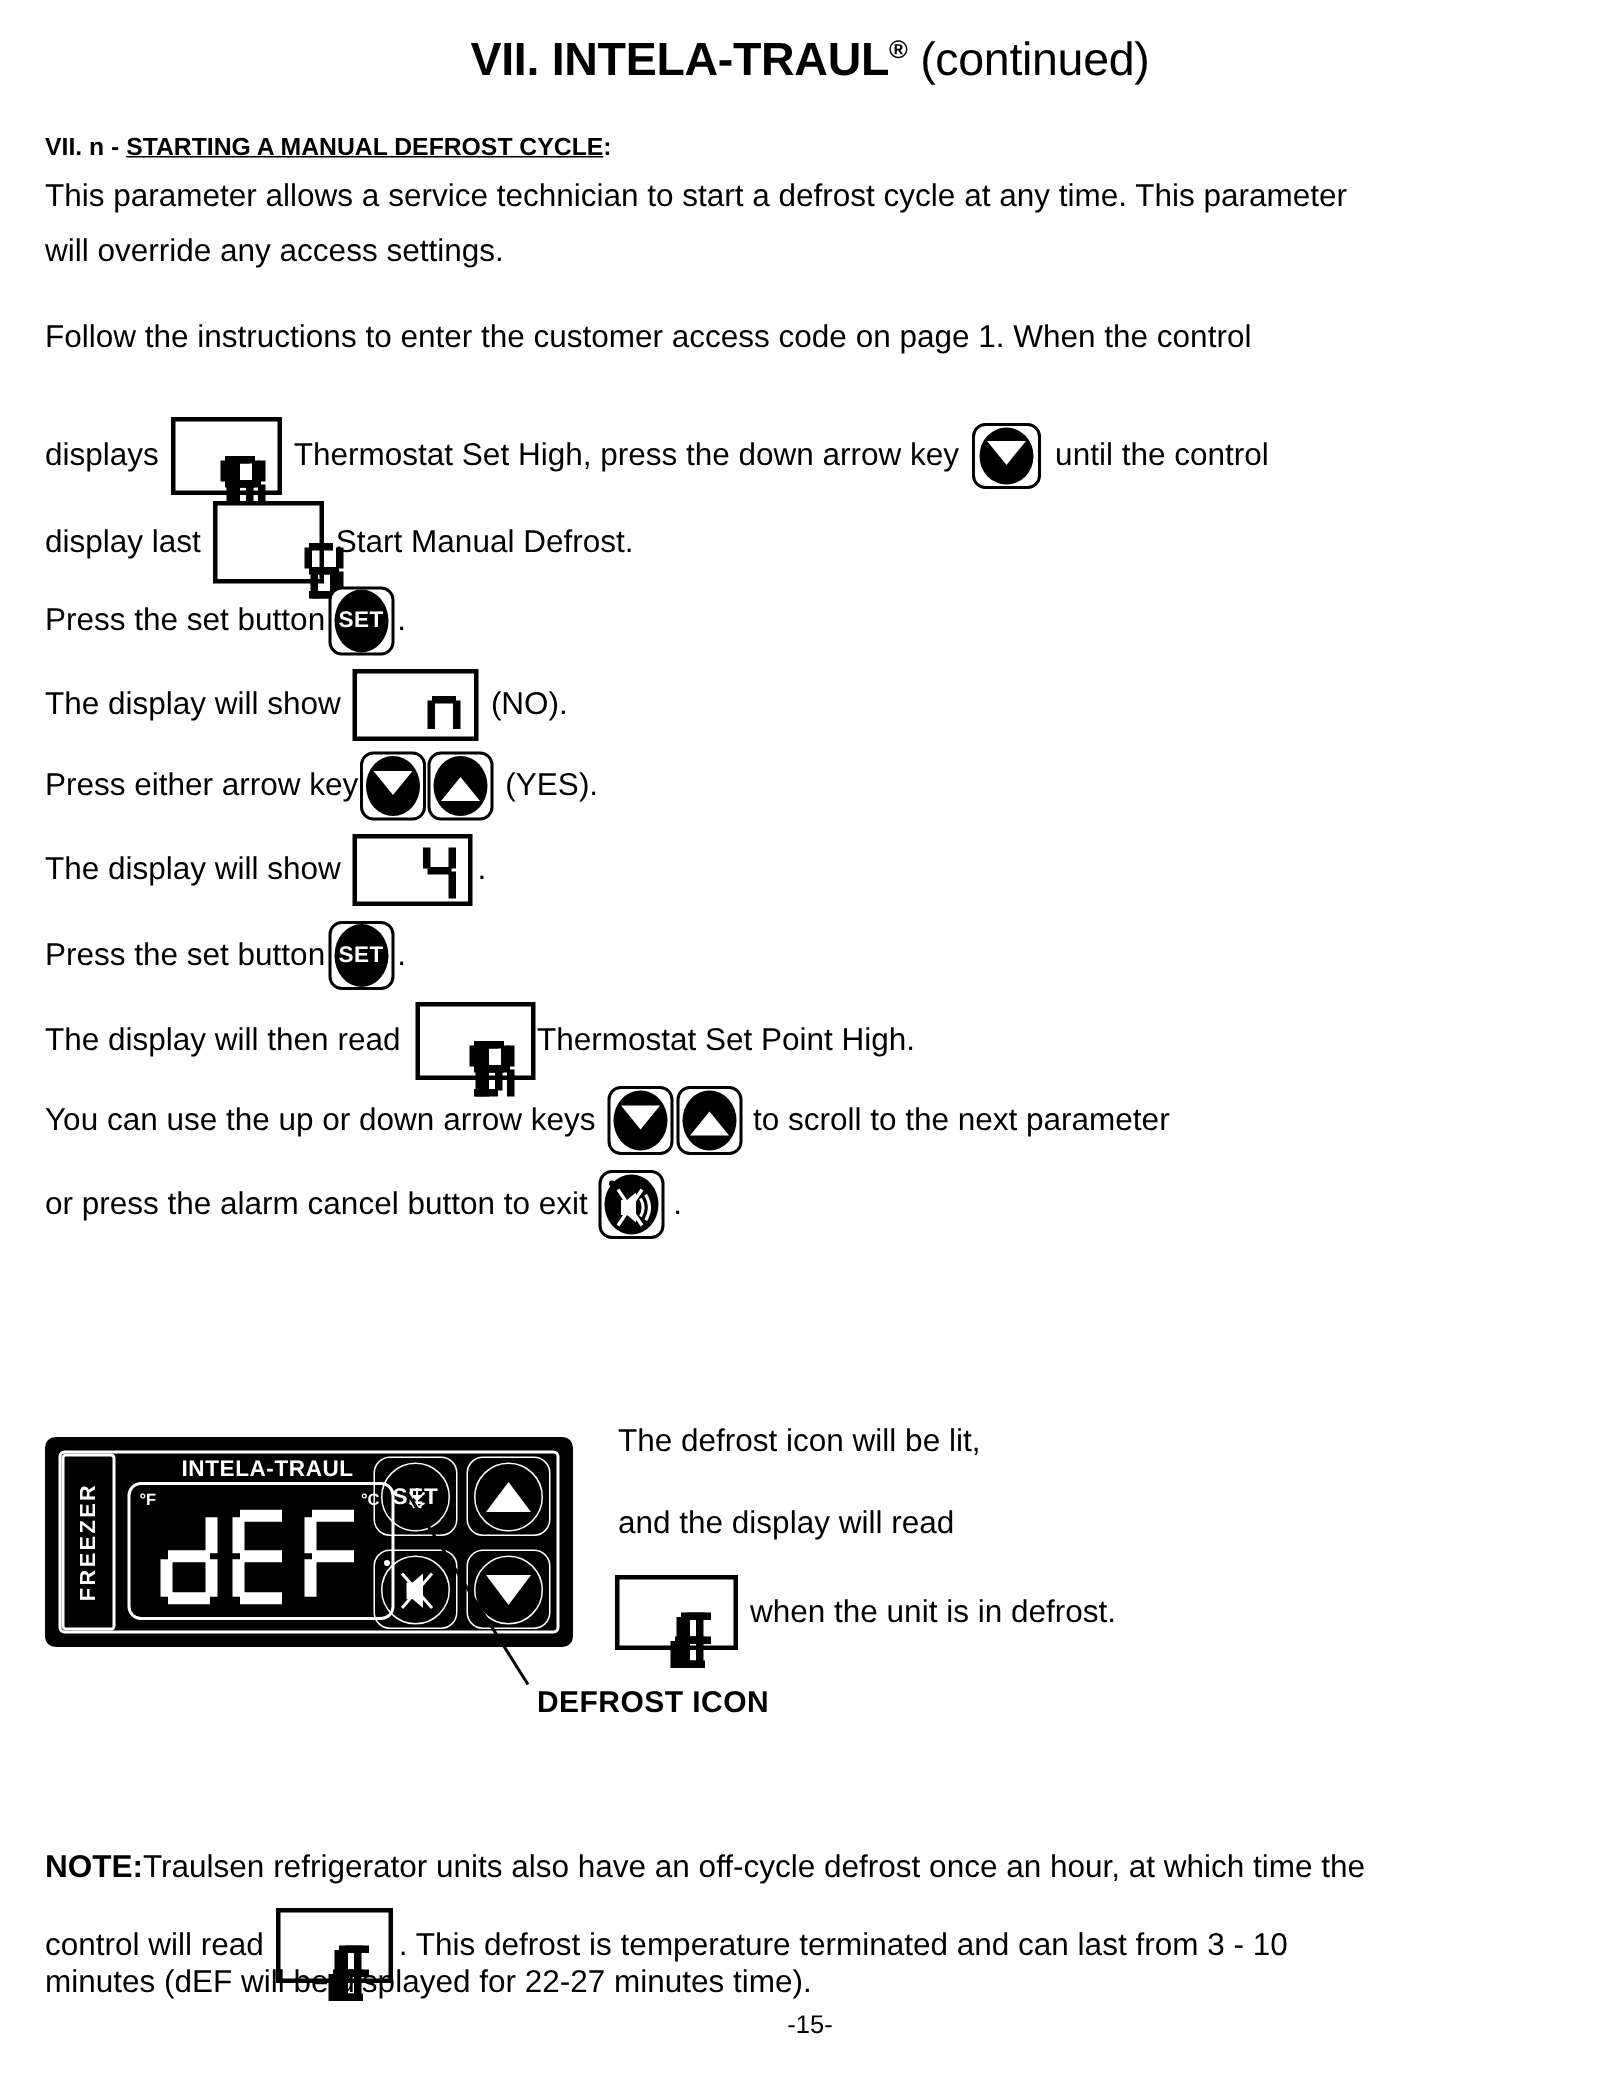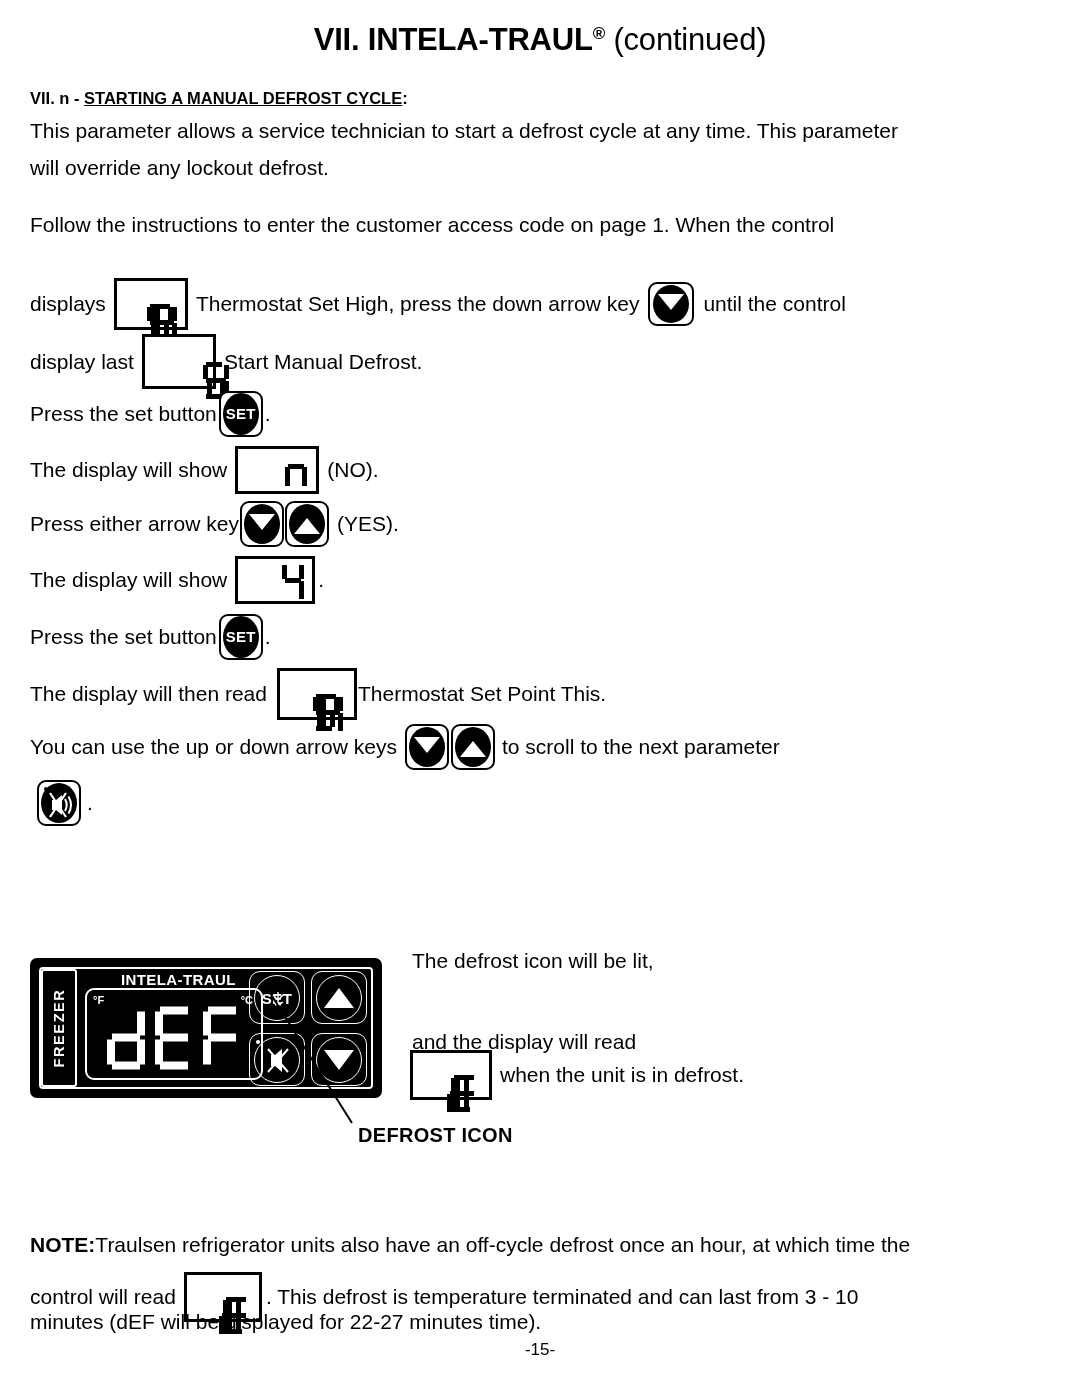--- a/index.html
+++ b/index.html
@@ -339,21 +339,21 @@
 </div>
 
 <div class="section-head">
   <span>VII. n - </span><span class="u">STARTING A MANUAL DEFROST CYCLE</span><span>:</span>
 </div>
 
 <div class="line" style="top:118px;">
   <span class="txt">This parameter allows a service technician to start a defrost cycle at any time. This parameter</span>
 </div>
 <div class="line" style="top:155px;">
-  <span class="txt">will override any lockout defrost.</span>
+  <span class="txt">will override any access settings.</span>
 </div>
 
 <div class="line" style="top:212px;">
   <span class="txt">Follow the instructions to enter the customer access code on page 1. When the control</span>
 </div>
 
 <div class="line" style="top:278px;">
   <span class="txt">displays</span>
   <span class="seg-box" style="width:74px;height:52px;margin:0 8px;">
     <span class="seg-row center">
@@ -491,37 +491,38 @@
       </span>
       <span class="digit" style="margin-left:4px;">
         <i style="left:0px;top:3px;width:5px;height:14px;"></i>
         <i style="left:17px;top:3px;width:5px;height:14px;"></i>
         <i style="left:3px;top:16px;width:16px;height:5px;"></i>
         <i style="left:0px;top:19px;width:5px;height:18px;"></i>
         <i style="left:17px;top:19px;width:5px;height:18px;"></i>
       </span>
     </span>
   </span>
-  <span class="txt">Thermostat Set Point This.</span>
+  <span class="txt">Thermostat Set Point High.</span>
 </div>
 
 <div class="line" style="top:724px;">
   <span class="txt">You can use the up or down arrow keys</span>
   <span class="btn-key" style="width:44px;height:46px;margin-left:8px;">
     <span class="disc" style="width:36px;height:40px;border-radius:50%;"></span>
     <span class="tri down"></span>
   </span>
   <span class="btn-key" style="width:44px;height:46px;margin-left:2px;margin-right:7px;">
     <span class="disc" style="width:36px;height:40px;border-radius:50%;"></span>
     <span class="tri up"></span>
   </span>
   <span class="txt">to scroll to the next parameter</span>
 </div>
 
 <div class="line" style="top:780px;">
+  <span class="txt">or press the alarm cancel button to exit</span>
   <span class="btn-key" style="width:44px;height:46px;margin:0 6px 0 7px;">
     <span class="disc" style="width:36px;height:40px;border-radius:50%;"></span>
     <span class="corner-dot"></span>
     <svg width="44" height="46" viewBox="0 0 44 46" style="position:absolute;left:0;top:0;z-index:4;">
       <path d="M13 18 L13 28 L17 28 L23 33 L23 13 L17 18 Z" fill="#ffffff"></path>
       <path d="M11 11 L27 35" stroke="#ffffff" stroke-width="2.2"></path>
       <path d="M27 11 L11 35" stroke="#ffffff" stroke-width="2.2"></path>
       <path d="M26 17 Q29.5 23 26 29" stroke="#ffffff" stroke-width="2" fill="none"></path>
       <path d="M29.5 14.5 Q34.5 23 29.5 31.5" stroke="#ffffff" stroke-width="2" fill="none"></path>
     </svg>
@@ -603,21 +604,21 @@
 
 <svg class="pointer-line">
   <path d="M272 996 L352 1123" stroke="#000000" stroke-width="2" fill="none"></path>
 </svg>
 
 <div class="defrost-caption">DEFROST ICON</div>
 
 <div class="line" style="top:948px;left:412px;">
   <span class="txt">The defrost icon will be lit,</span>
 </div>
-<div class="line" style="top:1029px;left:412px;">
+<div class="line" style="top:1003px;left:412px;">
   <span class="txt">and the display will read</span>
 </div>
 <div class="line" style="top:1050px;left:410px;">
   <span class="seg-box" style="width:82px;height:50px;margin-right:8px;">
     <span class="seg-row center">
       <span class="digit">
         <i style="left:17px;top:3px;width:5px;height:14px;"></i>
         <i style="left:3px;top:16px;width:16px;height:5px;"></i>
         <i style="left:0px;top:19px;width:5px;height:18px;"></i>
         <i style="left:17px;top:19px;width:5px;height:18px;"></i>

